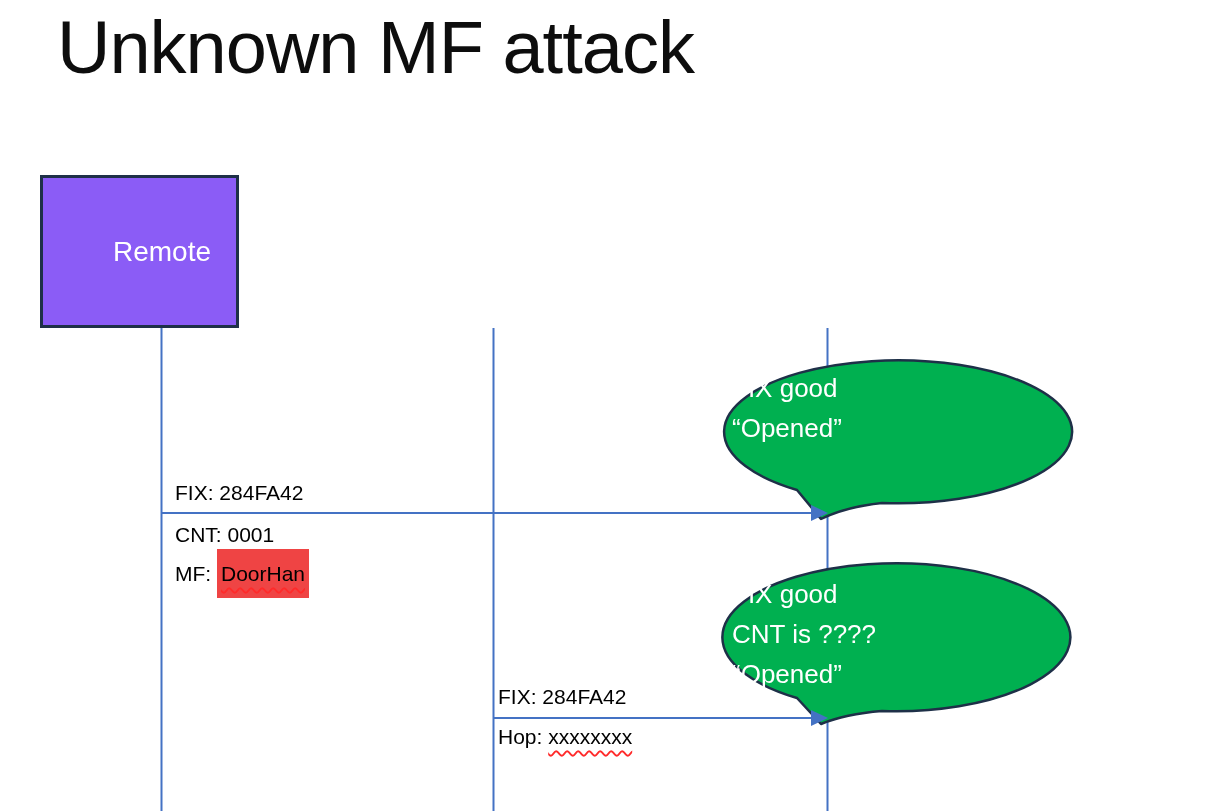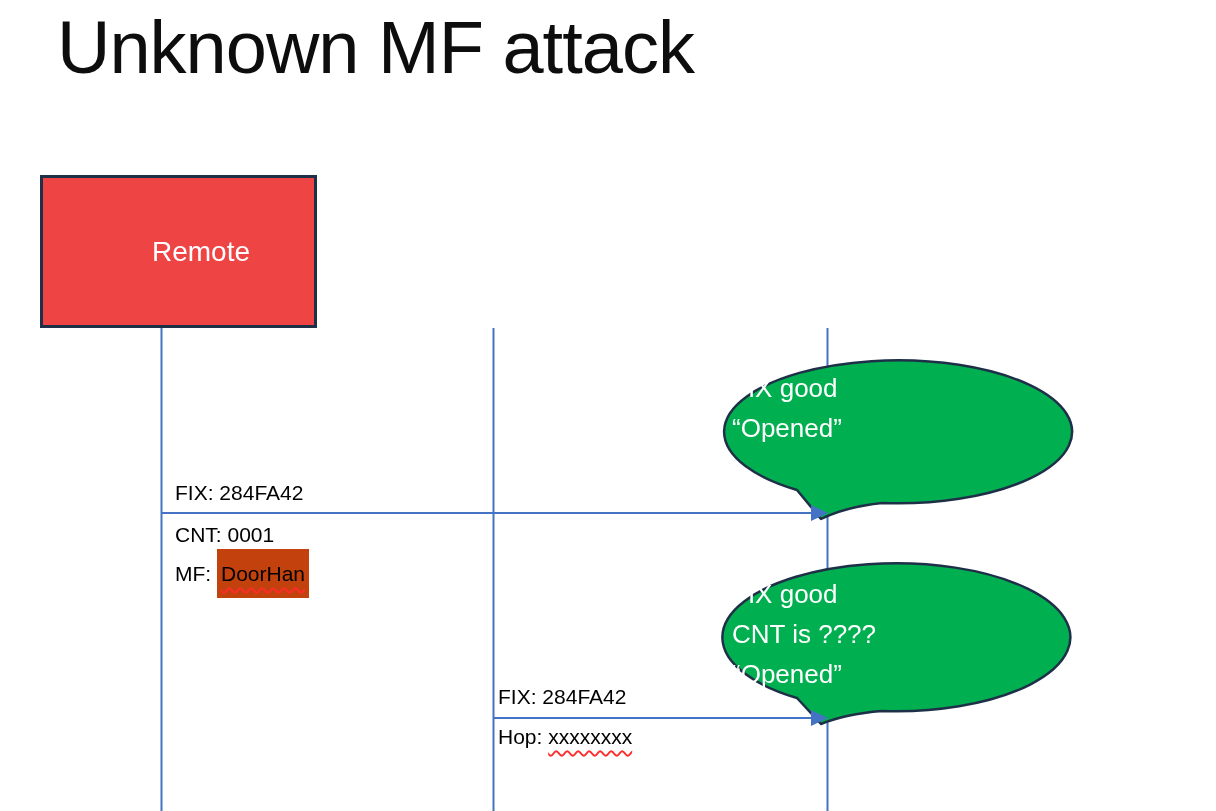--- a/index.html
+++ b/index.html
@@ -10,28 +10,28 @@
   .title{
     position:absolute;left:57px;top:-4px;margin:0;
     font-size:74px;font-weight:400;letter-spacing:-1px;color:#0d0d0d;
     line-height:104px;white-space:nowrap;
   }
   .actor{
     position:absolute;top:175px;height:153px;box-sizing:border-box;
     border:3px solid #1e3048;display:flex;align-items:center;justify-content:center;
     color:#ffffff;font-size:28px;z-index:2;
   }
-  .actor-remote{left:40px;width:277px;background:#ef4444;padding-left:45px;}
+  .actor-remote{left:40px;width:199px;background:#8b5cf6;padding-left:45px;}
   .actor-flipper{left:374px;width:239px;background:#ed7d31;}
   .actor-receiver{left:707px;width:241px;background:#00b050;}
   .svg-layer{position:absolute;left:0;top:0;z-index:1;}
   .msg-line{
     position:absolute;font-size:21px;color:#000000;line-height:32px;white-space:nowrap;z-index:3;
   }
-  .hl{background:#c2410c;padding:13px 4px;}
+  .hl{background:#ef4444;padding:13px 4px;}
   .squiggle{
     text-decoration-line:underline;
     text-decoration-style:wavy;
     text-decoration-color:#ff2a2a;
     text-decoration-thickness:1.5px;
     text-underline-offset:6px;
   }
   .bubble-text{
     position:absolute;width:330px;text-align:left;color:#ffffff;
     font-size:26px;line-height:40px;z-index:3;

